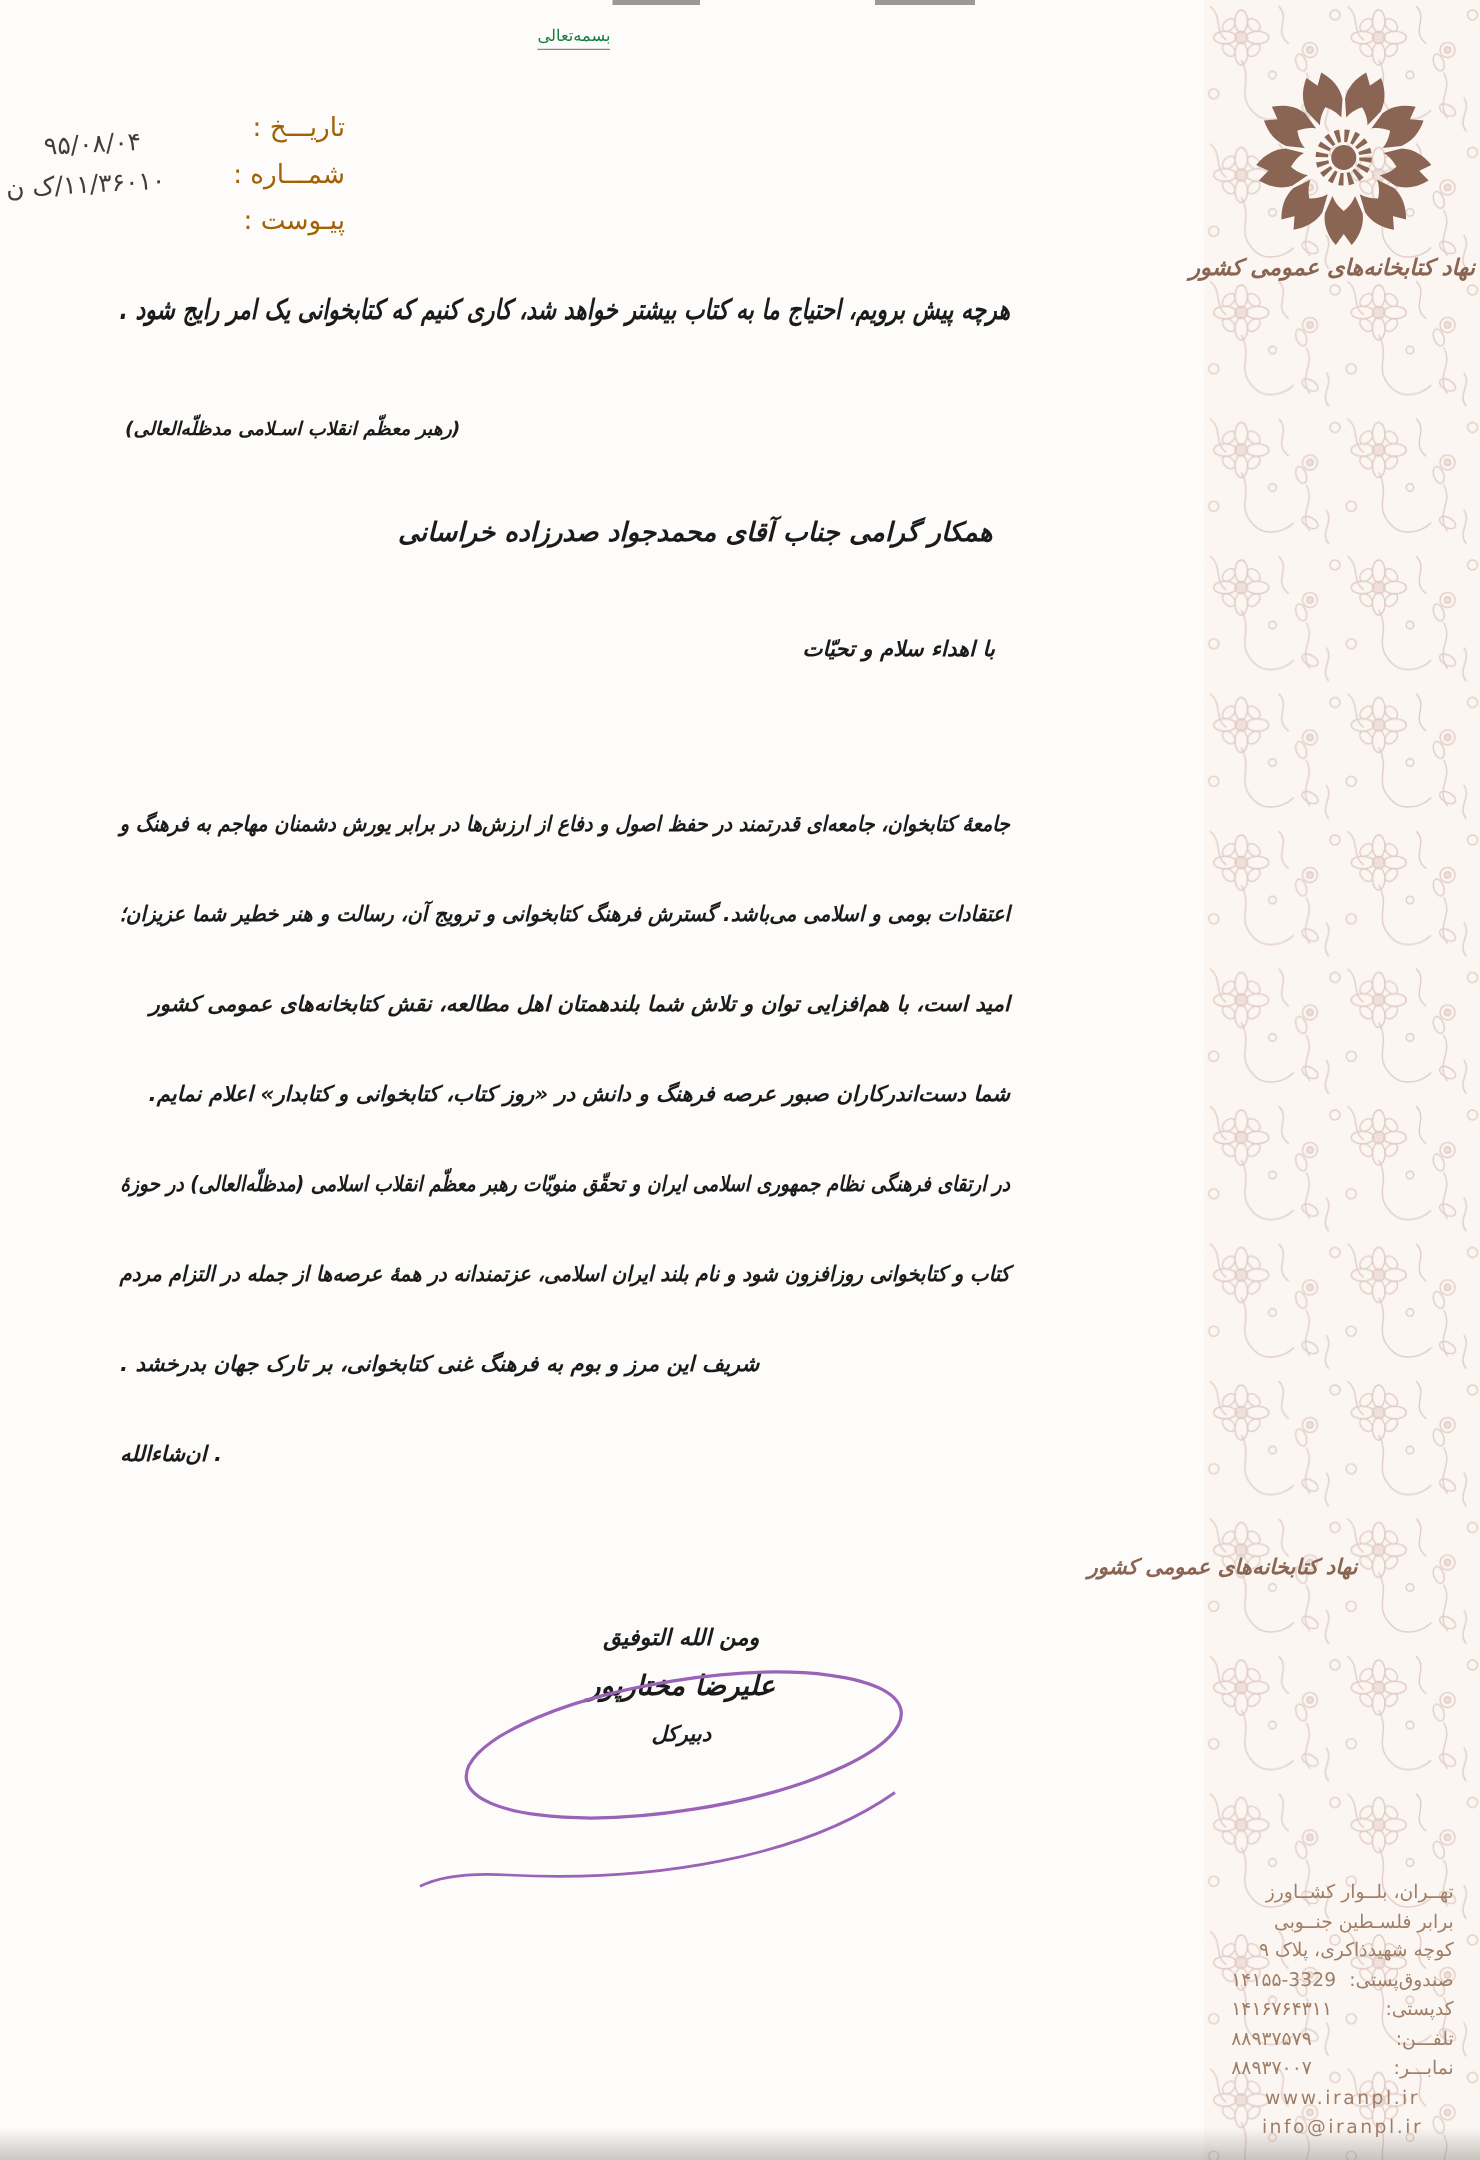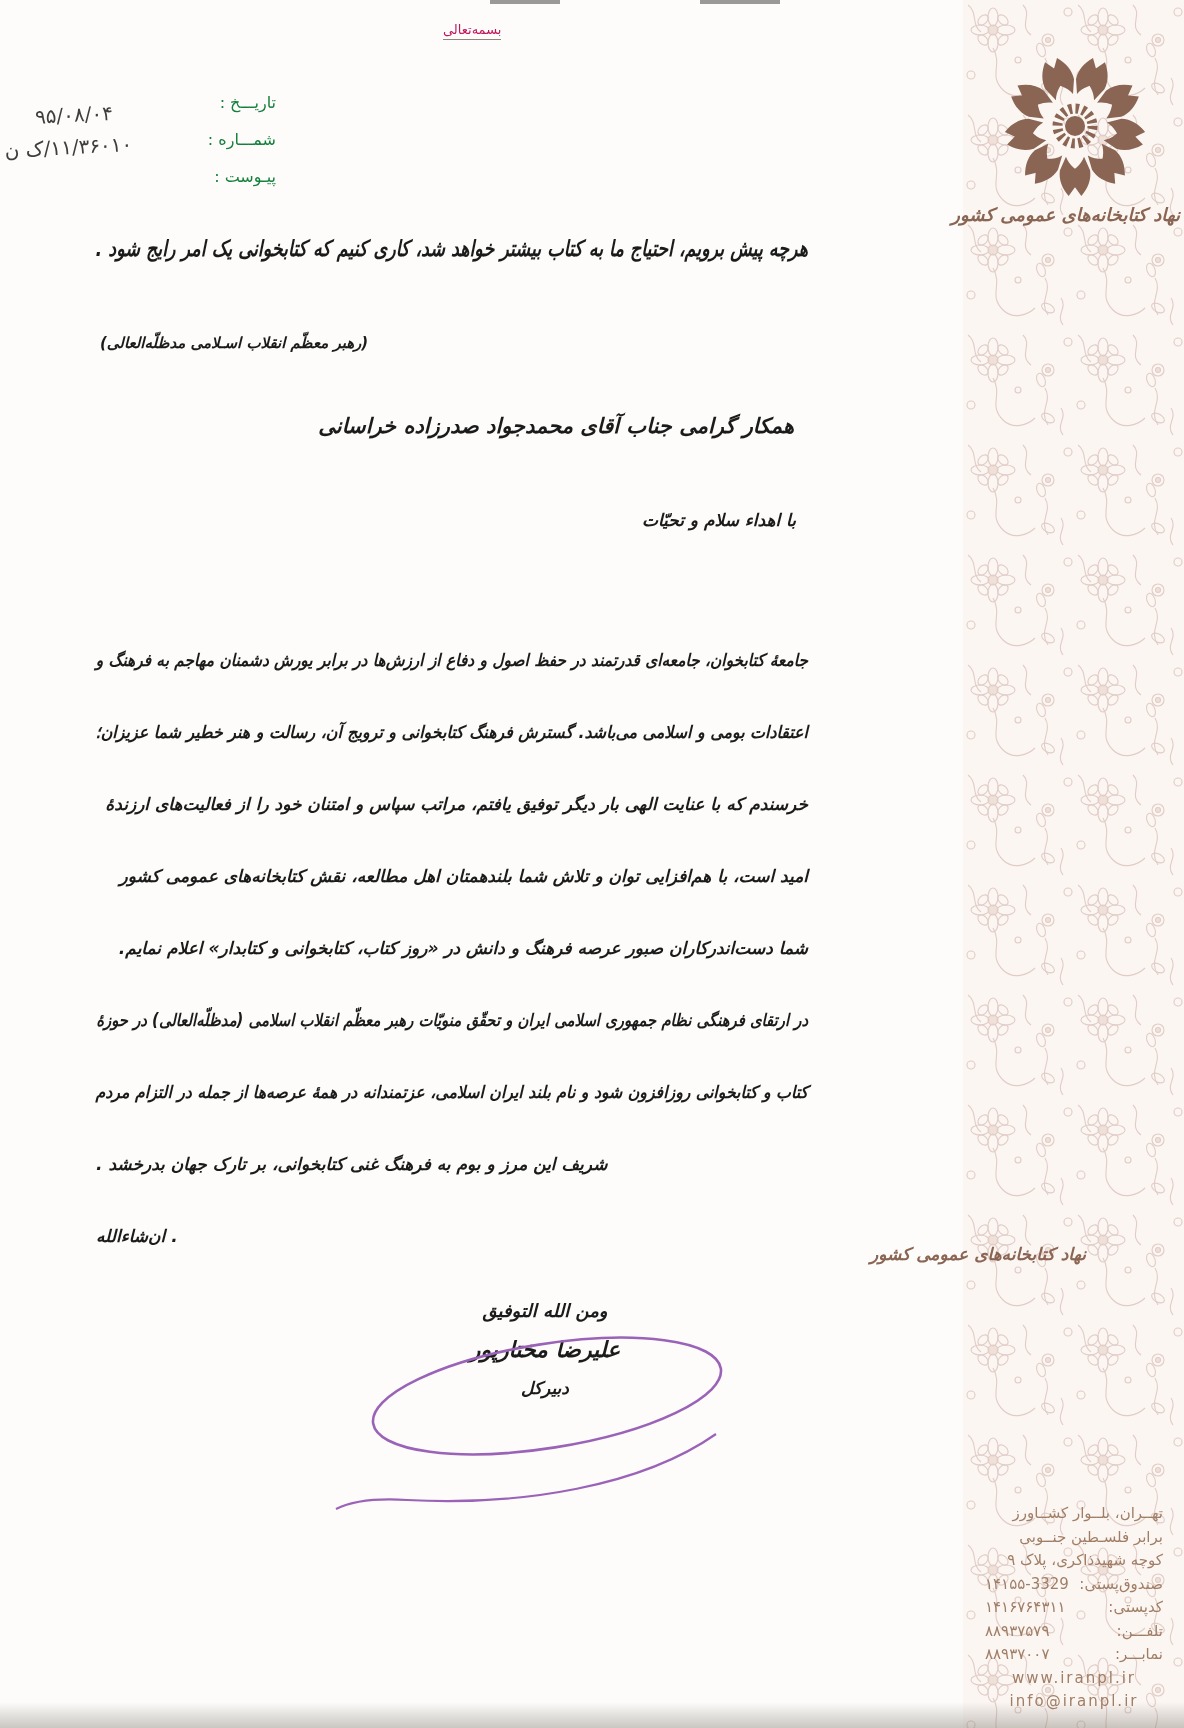--- a/index.html
+++ b/index.html
@@ -1,24 +1,24 @@
 <!DOCTYPE html>
 <html lang="fa"><head>
 <meta charset="utf-8">
 <style>
   html,body{margin:0;padding:0;background:#e9e6e1;}
   #page{position:relative;width:1184px;height:1728px;background:#fdfcfa;overflow:hidden;
         font-family:"DejaVu Sans",sans-serif;}
   .cal{font-style:italic;font-weight:bold;color:#1b1b1b;}
   .brown-cal{font-style:italic;font-weight:bold;color:#8a6553;}
   
-  #bismillah{position:absolute;left:443px;top:22px;font-size:13px;color:#be185d;
+  #bismillah{position:absolute;left:430px;top:22px;font-size:13px;color:#15803d;
              border-bottom:1px solid #8c8680;padding-bottom:2px;direction:rtl;}
   #meta-labels{position:absolute;left:168px;top:84px;width:108px;direction:rtl;text-align:right;
-               color:#15803d;font-size:16px;line-height:37px;}
+               color:#a16207;font-size:21px;line-height:37px;}
   #meta-values{position:absolute;left:0px;top:96px;width:180px;direction:rtl;
                transform:rotate(-3deg);color:#3f3e3c;}
   #date-value{position:absolute;left:34px;top:6px;font-size:20px;white-space:nowrap;}
   #number-value{position:absolute;left:2px;top:38px;font-size:20px;white-space:nowrap;}
   
   #strip{position:absolute;left:963px;top:0;width:221px;height:1728px;}
   #logo{position:absolute;left:993px;top:44px;width:164px;height:164px;}
   #org-name-1{position:absolute;left:972px;top:204px;width:208px;text-align:center;
               font-size:18px;direction:rtl;white-space:nowrap;}
   #org-name-2{position:absolute;left:866px;top:1244px;width:224px;text-align:center;
@@ -131,21 +131,20 @@
 
   <div id="quote" class="cal fitline full" style="transform: scaleX(0.796421); transform-origin: 100% 50%;">هرچه پیش برویم، احتیاج ما به کتاب بیشتر خواهد شد، کاری کنیم که کتابخوانی یک امر رایج شود .</div>
   <div id="attribution" class="cal">(رهبر معظّم انقلاب اسـلامی مدظلّه‌العالی)</div>
 
   <div id="addressee" class="cal">همکار گرامی جناب آقای محمدجواد صدرزاده خراسانی</div>
   <div id="salutation" class="cal">با اهداء سلام و تحیّات</div>
 
   <div id="body-lines">
     <div class="cal bline fitline full" style="transform: scaleX(0.905852); transform-origin: 100% 50%;">جامعهٔ کتابخوان، جامعه‌ای قدرتمند در حفظ اصول و دفاع از ارزش‌ها در برابر یورش دشمنان مهاجم به فرهنگ و</div>
     <div class="cal bline fitline full" style="transform: scaleX(0.933159); transform-origin: 100% 50%;">اعتقادات بومی و اسلامی می‌باشد. گسترش فرهنگ کتابخوانی و ترویج آن، رسالت و هنر خطیر شما عزیزان؛</div>
-    <div class="cal bline fitline full">خرسندم که با عنایت الهی بار دیگر توفیق یافتم، مراتب سپاس و امتنان خود را از فعالیت‌های ارزندهٔ</div>
     <div class="cal bline fitline full">امید است، با هم‌افزایی توان و تلاش شما بلندهمتان اهل مطالعه، نقش کتابخانه‌های عمومی کشور</div>
     <div class="cal bline fitline full">شما دست‌اندرکاران صبور عرصه فرهنگ و دانش در «روز کتاب، کتابخوانی و کتابدار» اعلام نمایم.</div>
     <div class="cal bline fitline full" style="transform: scaleX(0.87362); transform-origin: 100% 50%;">در ارتقای فرهنگی نظام جمهوری اسلامی ایران و تحقّق منویّات رهبر معظّم انقلاب اسلامی (مدظلّه‌العالی) در حوزهٔ</div>
     <div class="cal bline fitline full" style="transform: scaleX(0.927083); transform-origin: 100% 50%;">کتاب و کتابخوانی روزافزون شود و نام بلند ایران اسلامی، عزتمندانه در همهٔ عرصه‌ها از جمله در التزام مردم</div>
     <div class="cal bline indent-2">شریف این مرز و بوم به فرهنگ غنی کتابخوانی، بر تارک جهان بدرخشد . ان‌شاءالله .</div>
   </div>
 
   <div id="sig-text">
     <div id="sig-closing" class="cal">ومن الله التوفیق</div>
     <div id="sig-name" class="cal">علیرضا مختارپور</div>

